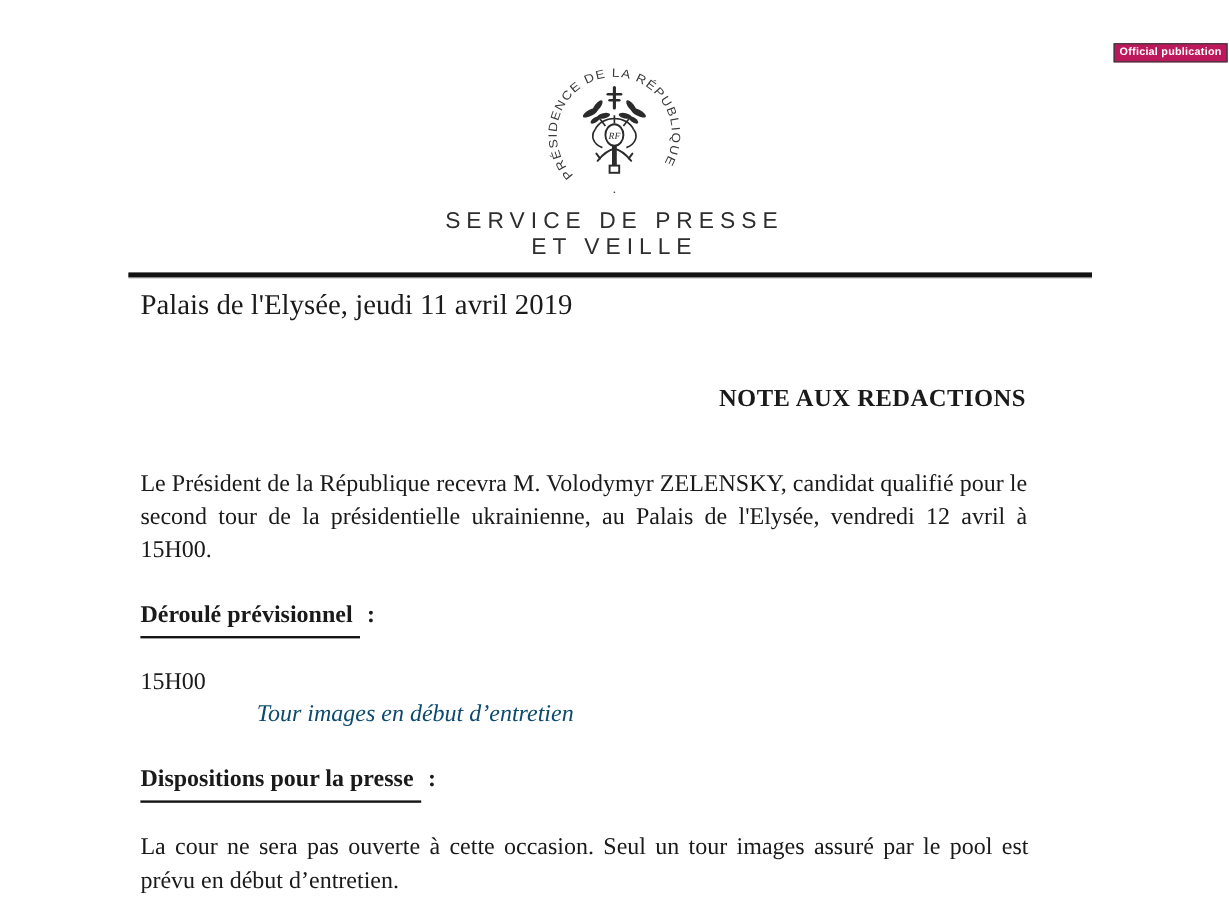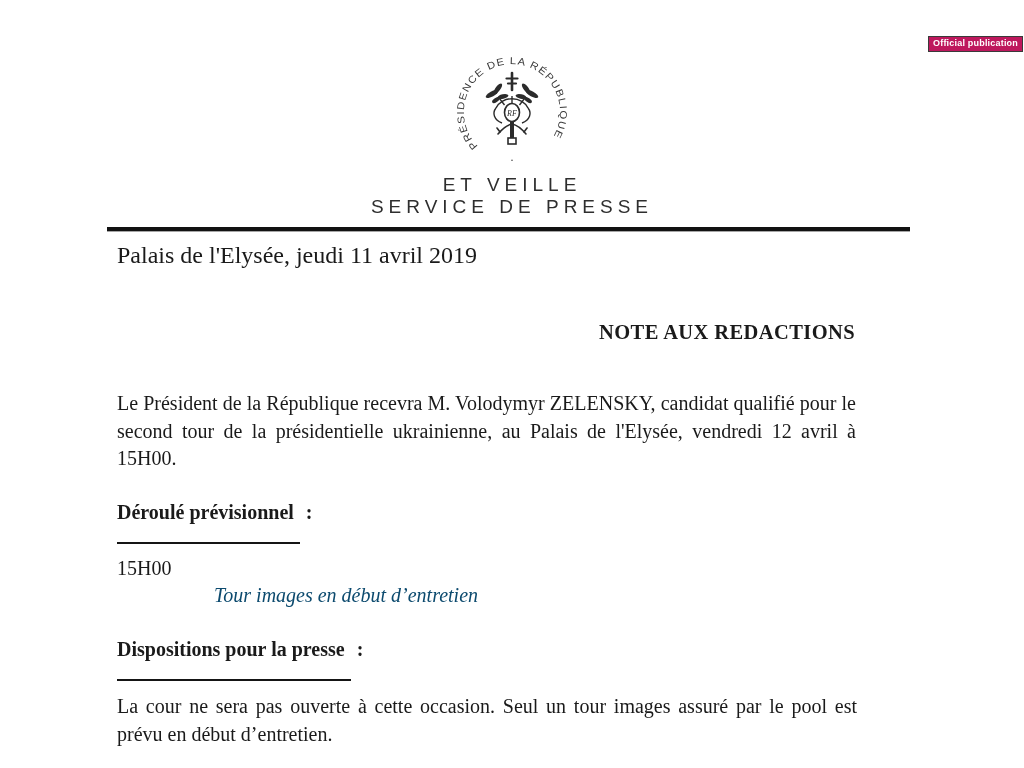--- a/index.html
+++ b/index.html
@@ -33,21 +33,21 @@
   .doc-title { position:absolute; top:321px; left:117px; width:738px;
                text-align:right; font-weight:bold; font-size:20.5px; letter-spacing:0.4px; }
 
   .para { font-size:20px; line-height:27.5px; text-align:justify; }
   .intro { position:absolute; top:390px; left:117px; width:739px; }
   .press-para { position:absolute; top:693px; left:117px; width:740px; }
 
   .section-heading { position:absolute; left:117px; font-size:20px; font-weight:bold; }
   .h-deroule { top:501px; }
   .h-press   { top:638px; }
-  .underlined { border-bottom:2px solid #151515; padding-bottom:19px; padding-right:6px;margin-top:31px; }
+  .underlined { border-bottom:2px solid #151515; padding-bottom:7px; padding-right:6px;margin-top:31px; }
   .heading-colon { margin-left:1px; }
 
   .schedule-row { position:absolute; top:556px; left:117px; width:740px;
                   display:flex; font-size:20px; line-height:24px;flex-direction:column; }
   .schedule-time { width:103px; flex:0 0 103px; }
   .schedule-note { position:absolute; top:584px; left:214px;
                    font-size:20px; font-style:italic; color:#0c4a6e; }
 </style>
 </head>
 <body>
@@ -102,22 +102,22 @@
           <path d="M74,82 C69,76 65,73 60,72"></path>
           <path d="M48,80 L45,76"></path>
           <path d="M72,80 L75,76"></path>
         </g>
 
         <ellipse cx="60" cy="60.5" rx="7.5" ry="9" fill="#ffffff" stroke="#2b2b2b" stroke-width="1.6"></ellipse>
         <text x="60" y="64" text-anchor="middle" font-family="Liberation Serif, serif" font-style="italic" font-size="8" fill="#2b2b2b">RF</text>
       </g>
     </svg>
 
+    <div class="service-line">SERVICE DE PRESSE</div>
     <div class="service-line">ET VEILLE</div>
-    <div class="service-line">SERVICE DE PRESSE</div>
   </div>
 
   <div class="rule"></div>
 
   <div class="dateline">Palais de l'Elysée, jeudi 11 avril 2019</div>
 
   <div class="doc-title">NOTE AUX REDACTIONS</div>
 
   <div class="para intro">Le Président de la République recevra M. Volodymyr ZELENSKY, candidat qualifié pour le second tour de la présidentielle ukrainienne, au Palais de l'Elysée, vendredi 12 avril à 15H00.</div>
 

